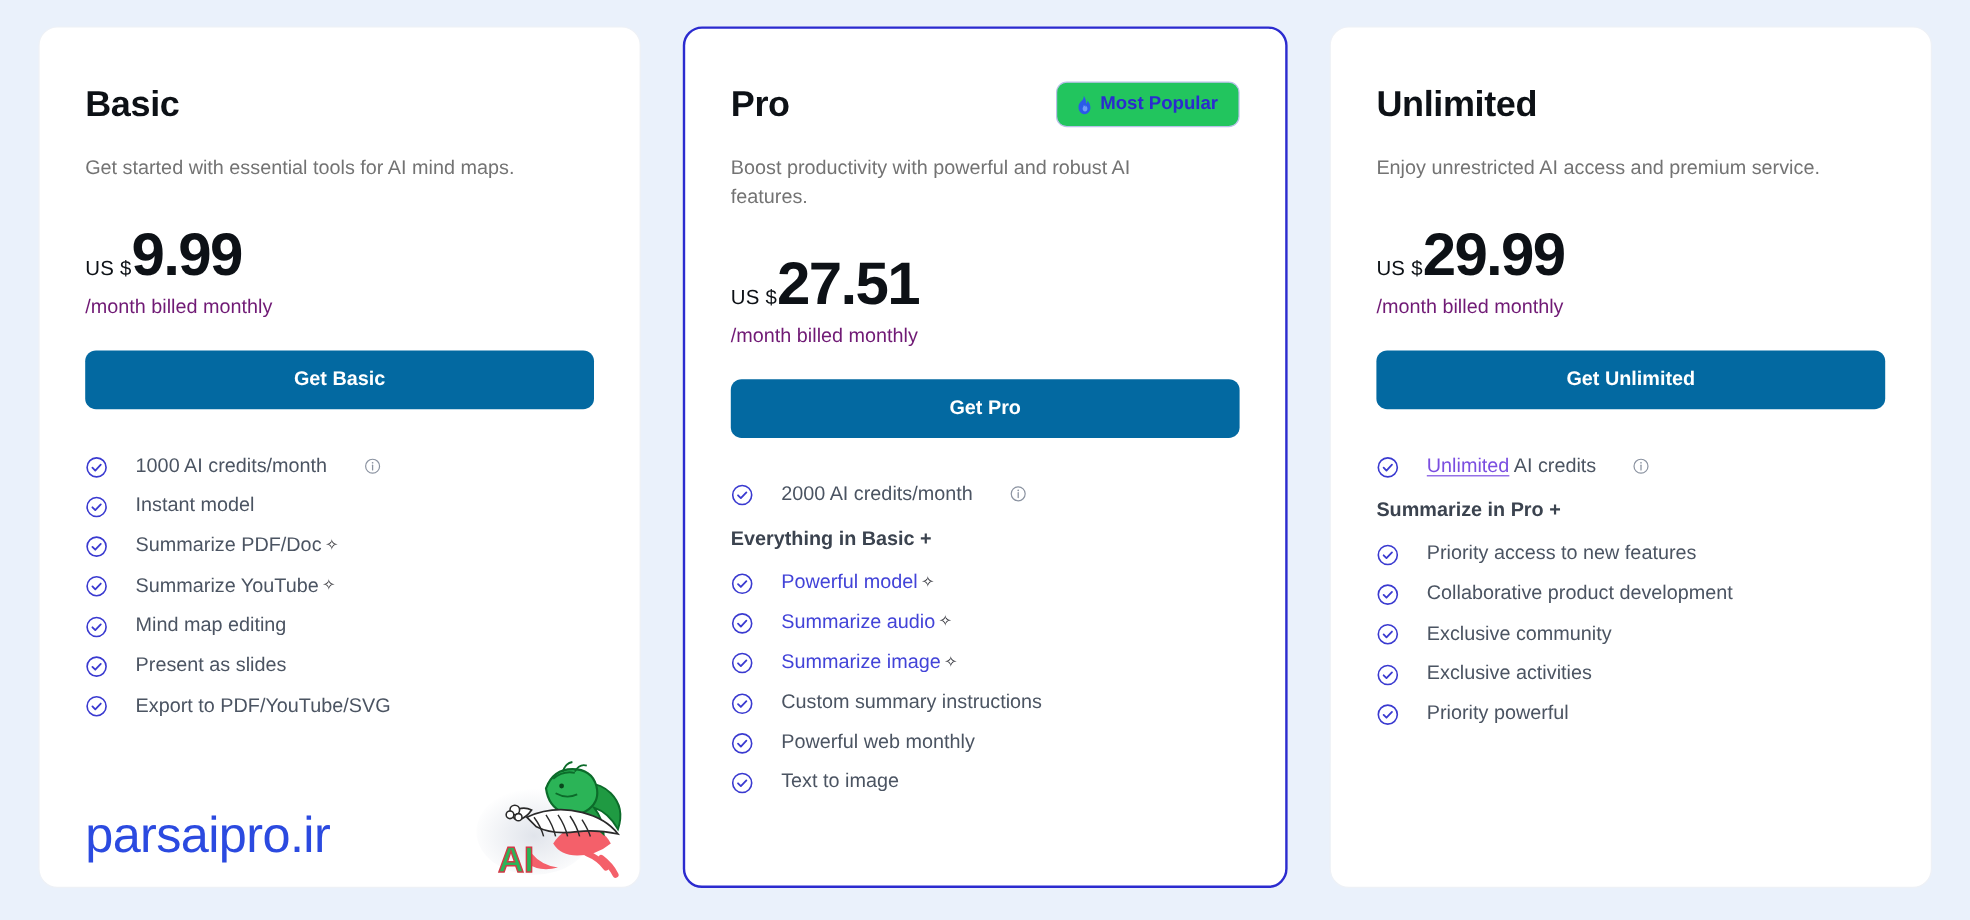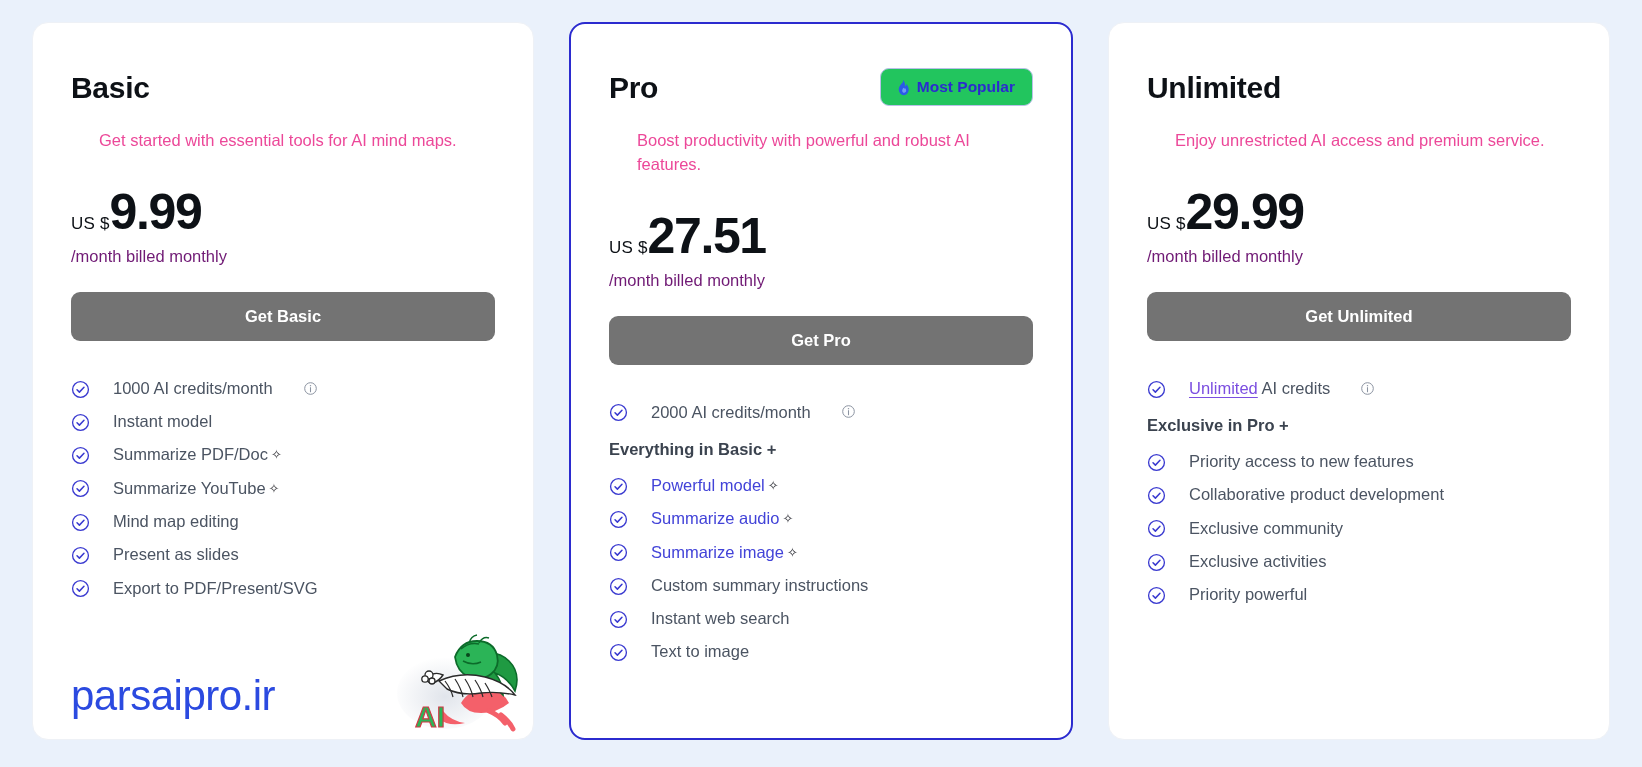--- a/index.html
+++ b/index.html
@@ -70,23 +70,22 @@
     font-size: 15.5px;
     font-weight: 700;
     color: #2b2bcf;
   }
   .flame-icon { display: inline-flex; }
 
   .plan-tagline {
     margin-top: 22px;
     font-size: 16.5px;
     line-height: 1.45;
-    color: #ec4899;
+    color: #737373;
     max-width: 400px;
-    margin-left: 28px;
   }
 
   
   .price-block { margin-top: 34px; }
 
   .price-row {
     display: flex;
     align-items: baseline;
   }
   .currency {
@@ -106,21 +105,21 @@
     margin-top: 10px;
     font-size: 16.5px;
     color: #701a75;
   }
 
   
   .cta-button {
     display: block;
     width: 100%;
     margin-top: 26px;
-    background: #737373;
+    background: #0369a1;
     color: #ffffff;
     border: none;
     border-radius: 9px;
     padding: 15px 10px;
     font-family: inherit;
     font-size: 16.5px;
     font-weight: 700;
     cursor: pointer;
     text-align: center;
   }
@@ -280,21 +279,21 @@
           </span>
           <span class="feature-text">Present as slides</span>
         </div>
         <div class="feature-item">
           <span class="check-icon">
             <svg width="19" height="19" viewBox="0 0 24 24" fill="none">
               <circle cx="12" cy="12" r="10" stroke="#3a3ad0" stroke-width="1.7"></circle>
               <path d="M7.6 12.3l3 3 5.8-6.1" stroke="#3a3ad0" stroke-width="1.9" stroke-linecap="round" stroke-linejoin="round"></path>
             </svg>
           </span>
-          <span class="feature-text">Export to PDF/Present/SVG</span>
+          <span class="feature-text">Export to PDF/YouTube/SVG</span>
         </div>
       </div>
       <div class="watermark">
         <span class="watermark-text">parsaipro.ir</span>
       </div>
       <div class="watermark-logo"><svg viewBox="0 0 150 120" width="150" height="120">
           <defs>
             <radialGradient id="hz" cx="50%" cy="55%" r="55%">
               <stop offset="0%" stop-color="#dfe3ea" stop-opacity="0.95"></stop>
               <stop offset="100%" stop-color="#dfe3ea" stop-opacity="0"></stop>
@@ -394,21 +393,21 @@
           </span>
           <span class="feature-text">Custom summary instructions</span>
         </div>
         <div class="feature-item">
           <span class="check-icon">
             <svg width="19" height="19" viewBox="0 0 24 24" fill="none">
               <circle cx="12" cy="12" r="10" stroke="#3a3ad0" stroke-width="1.7"></circle>
               <path d="M7.6 12.3l3 3 5.8-6.1" stroke="#3a3ad0" stroke-width="1.9" stroke-linecap="round" stroke-linejoin="round"></path>
             </svg>
           </span>
-          <span class="feature-text">Instant web search</span>
+          <span class="feature-text">Powerful web monthly</span>
         </div>
         <div class="feature-item">
           <span class="check-icon">
             <svg width="19" height="19" viewBox="0 0 24 24" fill="none">
               <circle cx="12" cy="12" r="10" stroke="#3a3ad0" stroke-width="1.7"></circle>
               <path d="M7.6 12.3l3 3 5.8-6.1" stroke="#3a3ad0" stroke-width="1.9" stroke-linecap="round" stroke-linejoin="round"></path>
             </svg>
           </span>
           <span class="feature-text">Text to image</span>
         </div>
@@ -437,21 +436,21 @@
           </span>
           <span class="feature-text"><span class="hl">Unlimited</span> AI credits</span>
           <span class="info-icon">
             <svg width="15" height="15" viewBox="0 0 24 24" fill="none">
               <circle cx="12" cy="12" r="9.3" stroke="#8b93a1" stroke-width="1.6"></circle>
               <circle cx="12" cy="7.4" r="1.15" fill="#8b93a1"></circle>
               <path d="M12 10.6v6.4" stroke="#8b93a1" stroke-width="1.7" stroke-linecap="round"></path>
             </svg>
           </span>
         </div>
-        <div class="group-heading">Exclusive in Pro +</div>
+        <div class="group-heading">Summarize in Pro +</div>
         <div class="feature-item">
           <span class="check-icon">
             <svg width="19" height="19" viewBox="0 0 24 24" fill="none">
               <circle cx="12" cy="12" r="10" stroke="#3a3ad0" stroke-width="1.7"></circle>
               <path d="M7.6 12.3l3 3 5.8-6.1" stroke="#3a3ad0" stroke-width="1.9" stroke-linecap="round" stroke-linejoin="round"></path>
             </svg>
           </span>
           <span class="feature-text">Priority access to new features</span>
         </div>
         <div class="feature-item">

